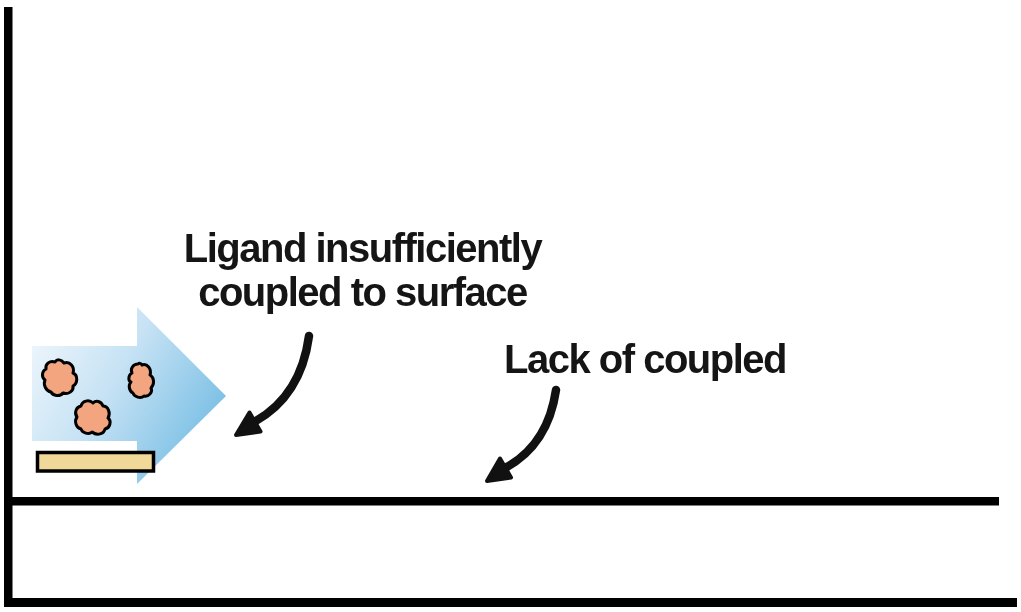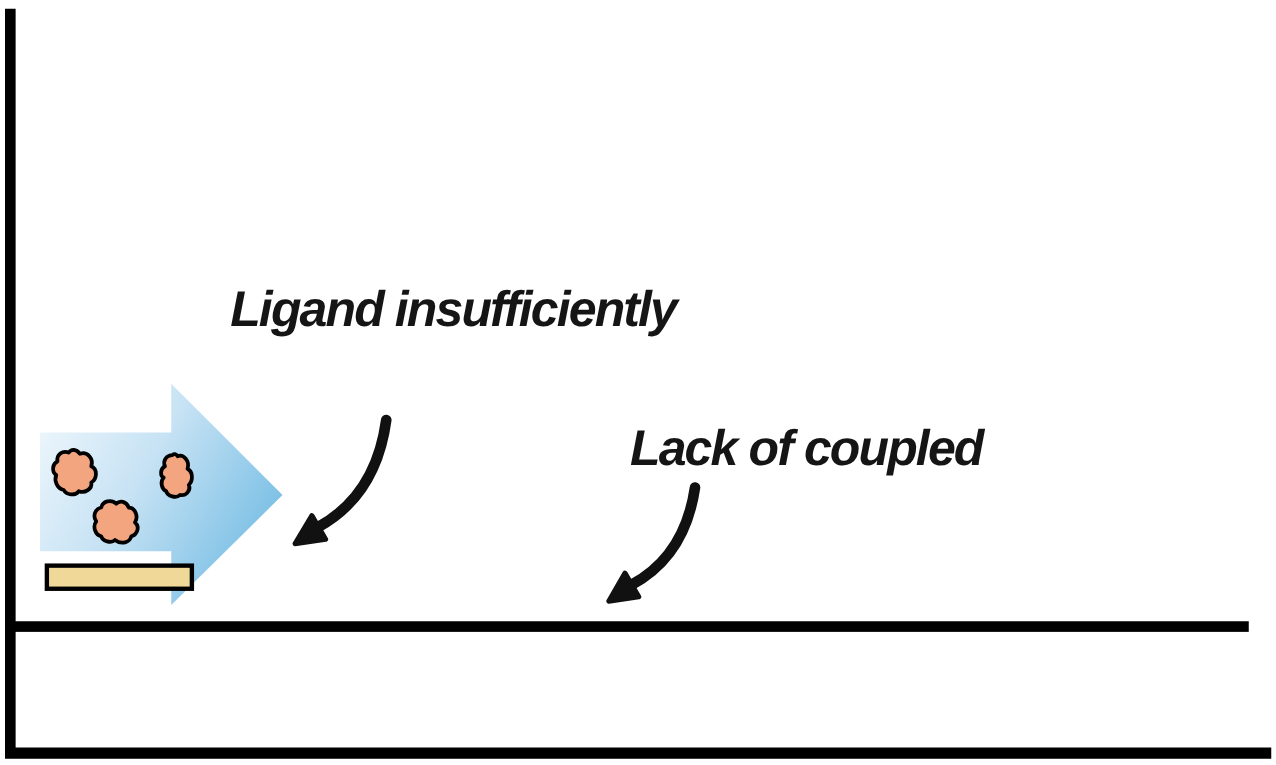--- a/index.html
+++ b/index.html
@@ -2,21 +2,20 @@
 <html><head>
 <meta charset="utf-8">
 <style>
   html,body{margin:0;padding:0;background:#ffffff;}
   .stage{
     position:relative;
     width:1021px;height:612px;
     background:#ffffff;
     overflow:hidden;
     font-family:"Liberation Sans", sans-serif;
-    font-style:italic;
   }
   .vector-layer{position:absolute;left:0;top:0;}
   .annotation{
     position:absolute;
     font-weight:700;
     color:#151515;
     text-align:center;
     font-size:40px;
     line-height:44px;
     letter-spacing:-1.5px;
@@ -64,17 +63,18 @@
     </g>
 
     <g>
       <path d="M556,390 C551,424 535,452 505,468" fill="none" stroke-width="8.5" stroke-linecap="round" stroke="#111111"></path>
       <polygon points="487,481 500,458.5 511,477.5" stroke-width="4" stroke-linejoin="round" stroke="#111111" fill="#111111"></polygon>
     </g>
   </svg>
 
   <div class="annotation annotation-ligand">
     <div>Ligand insufficiently</div>
+    <div>coupled to surface</div>
   </div>
 
   <div class="annotation annotation-signal">Lack of coupled</div>
 
 </div>
 
 </body></html>

